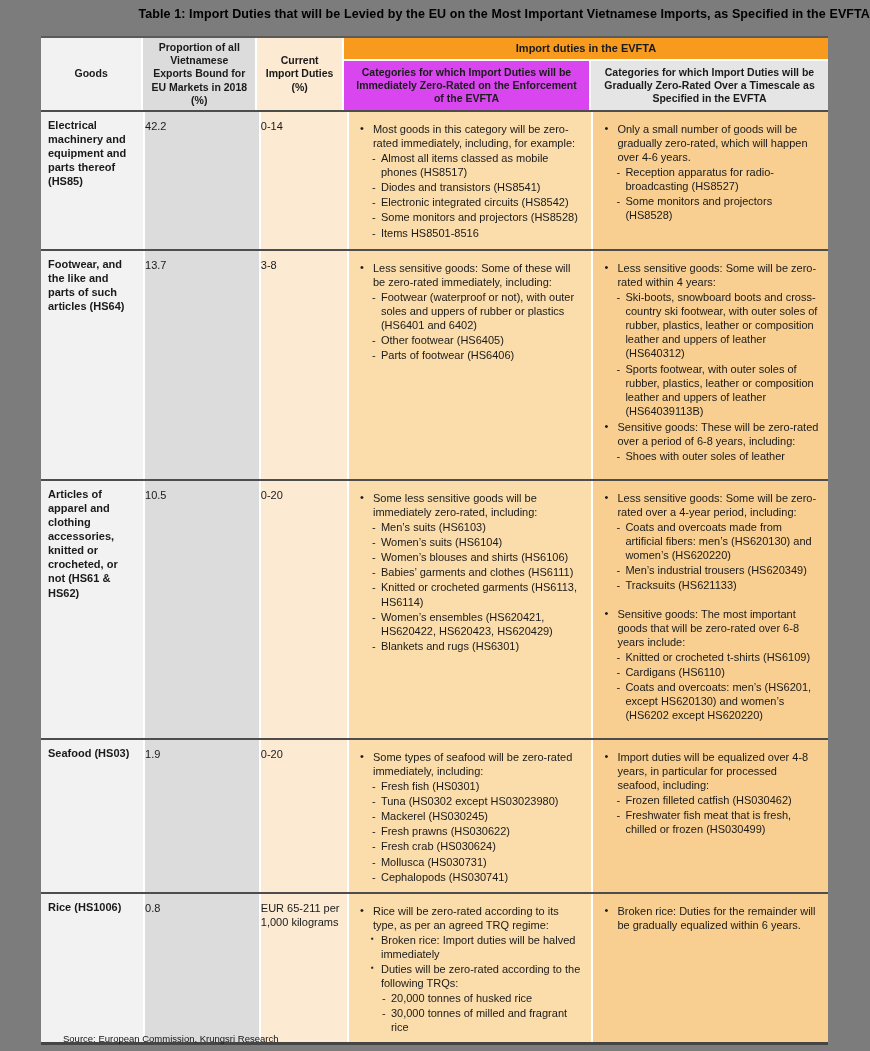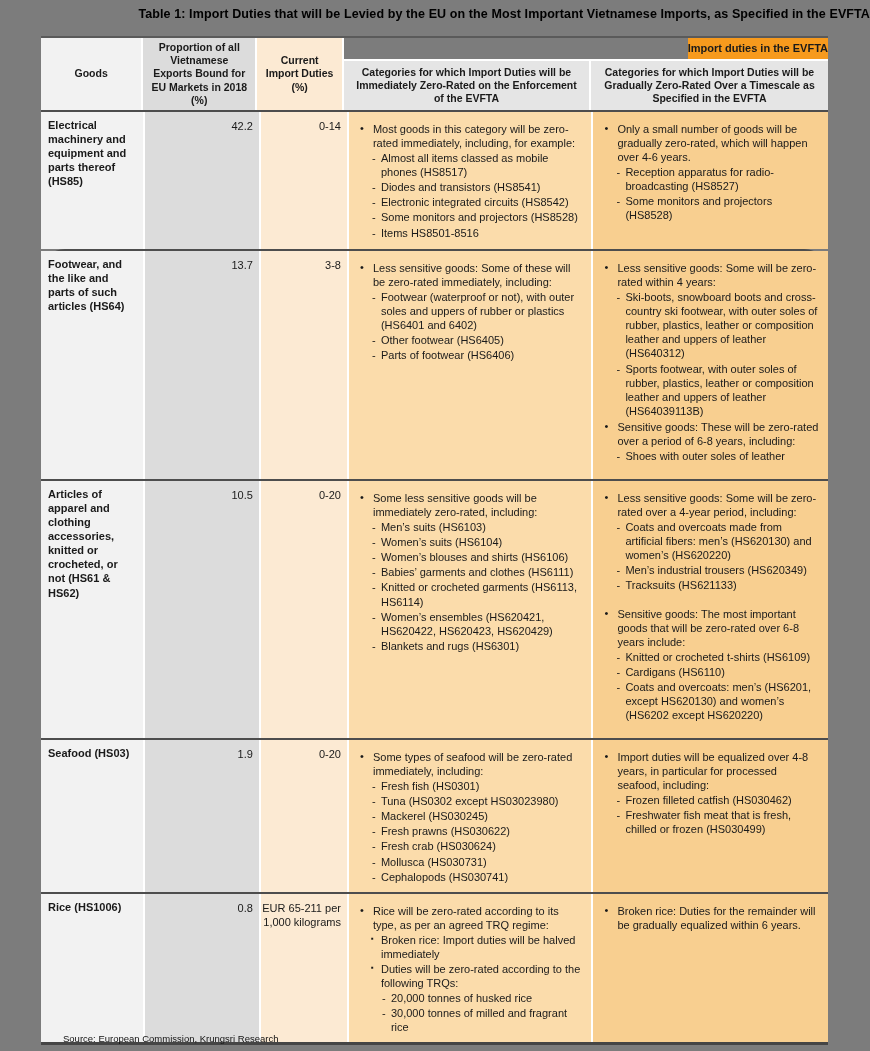--- a/index.html
+++ b/index.html
@@ -46,48 +46,48 @@
   .bg-imm{background:#fbdcab;}
   .bg-grad{background:#f8cf90;}
   
   .thead{height:72px;}
   .hcell{
     display:flex;align-items:center;justify-content:center;
     text-align:center;font-weight:bold;
     font-size:10.5px;line-height:1.25;
     padding:3px 6px;
   }
-  .evfta-wrap{width:484px;display:flex;flex-direction:column;align-items:flex-end;}
+  .evfta-wrap{width:484px;display:flex;flex-direction:column;}
   .evfta-band{
     height:21px;box-sizing:border-box;
     background:#f79a1d;
     display:flex;align-items:center;justify-content:center;
     font-weight:bold;font-size:11px;color:#1a1a1a;
   }
   .evfta-subs{flex:1;display:flex;border-top:2px solid #ffffff;box-sizing:border-box;}
-  .sub-imm{background:#e5e5e5;}
+  .sub-imm{background:#d946ef;}
   .sub-grad{background:#e5e5e5;}
   
   .goods-cell{font-weight:bold;padding:6px 6px 6px 7px;}
-  .num-cell{text-align:right;padding:7px 6px 0 0;}
+  .num-cell{text-align:left;padding:7px 6px 0 0;}
   .list-cell{padding:8px 6px 8px 8px;}
   
   .li{position:relative;margin-top:1px;}
   .li-bullet{padding-left:16px;margin-top:2px;}
   .li-bullet .mk{position:absolute;left:3px;top:-1px;}
   .li-dash{padding-left:24px;}
   .li-dash .mk{position:absolute;left:15px;}
   .li-square{padding-left:24px;}
   .li-square .mk{position:absolute;left:14px;top:1px;font-size:8px;}
   .li-dash2{padding-left:34px;}
   .li-dash2 .mk{position:absolute;left:25px;}
   .li-gap{height:11px;}
   
   .r0{min-height:139px;}
-  .r1{min-height:230px;border-radius:24px;}
+  .r1{min-height:230px;}
   .r2{min-height:259px;}
   .r3{min-height:148px;}
   .r4{min-height:136px;}
   .source-line{
     position:absolute;
     left:63px;top:1033px;
     font-size:9.5px;
     color:#111;
   }
 </style>

